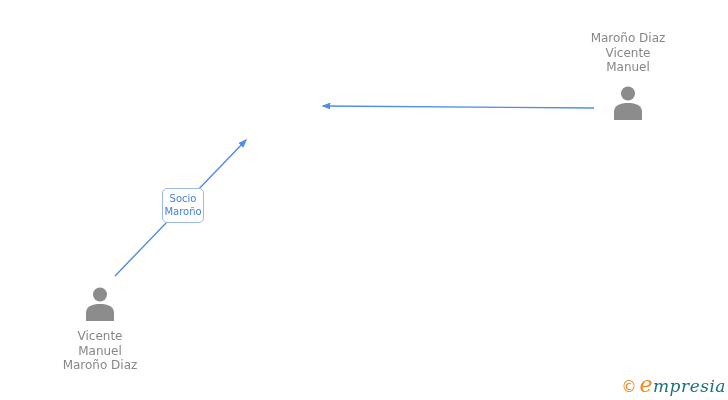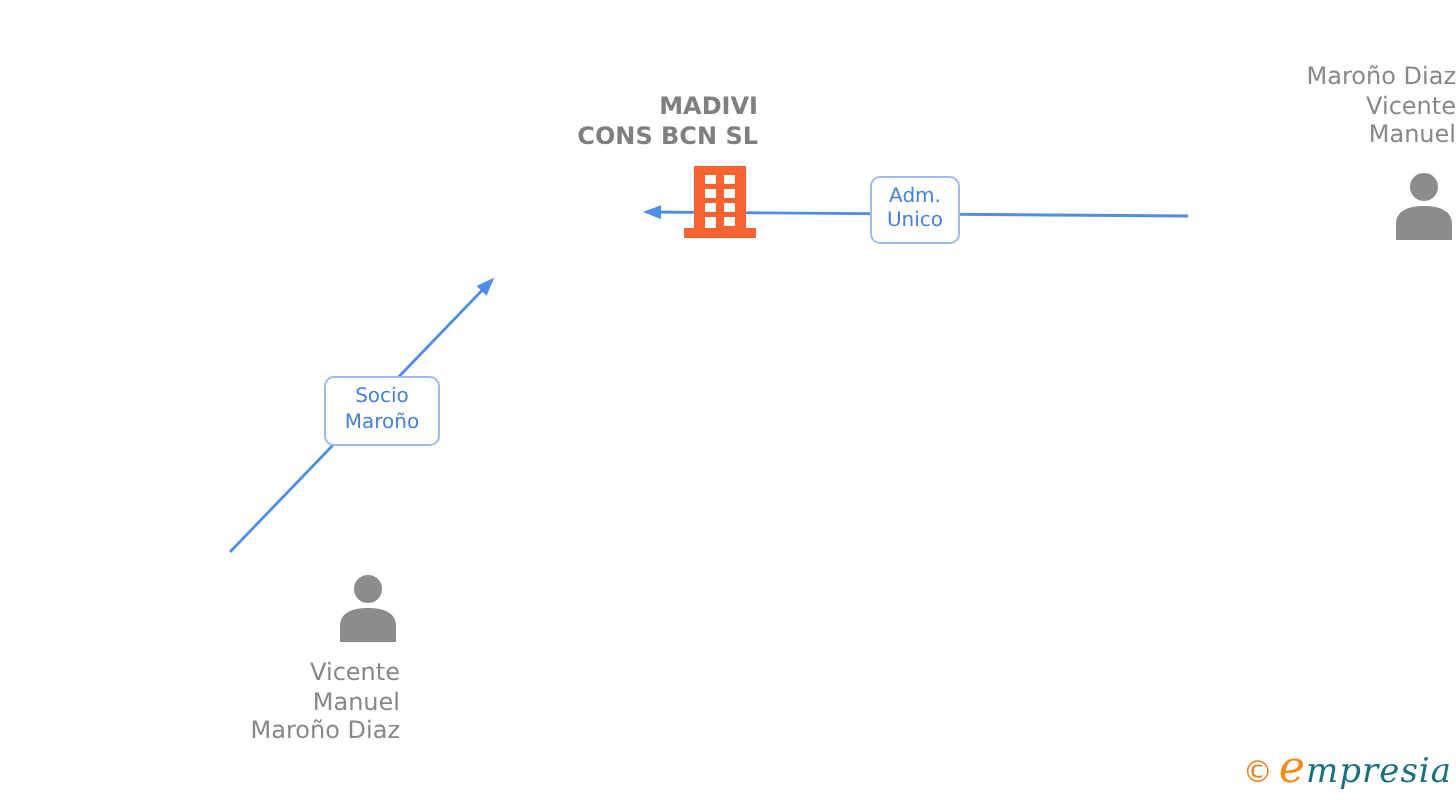--- a/index.html
+++ b/index.html
@@ -3,39 +3,39 @@
 <meta charset="utf-8">
 <style>
   html,body { margin:0; padding:0; background:#ffffff; }
   .canvas {
     position:relative; width:728px; height:400px; background:#ffffff;
     overflow:hidden; font-family:"DejaVu Sans","Liberation Sans",sans-serif;
   }
   #edge-svg { position:absolute; left:0; top:0; width:728px; height:400px; }
   .edge-line { stroke:#4E8DE9; stroke-width:1.4; fill:none; }
 
-  .node { position:absolute; text-align:right; cursor:pointer; }
+  .node { position:absolute; text-align:center; cursor:pointer; }
   .name { font-size:12px; line-height:14.5px; color:#878787; }
   .company-node { left:179px; top:46px; width:200px; }
   .company-name { font-size:12px; font-weight:bold; line-height:15px; color:#7F7F7F; }
   .company-node .icon { display:inline-block; margin-top:7px; }
 
   .person-right { left:528px; top:31px; width:200px; }
   .person-right .icon { display:inline-block; margin-top:11px; }
   .person-left { left:0px; top:287px; width:200px; }
   .person-left .name { margin-top:4px; }
 
   .edge-label {
     position:absolute; box-sizing:border-box; background:#ffffff;
     border:1.5px solid #9CBAEE; border-radius:5px;
     display:flex; flex-direction:column; align-items:center; justify-content:center;
     font-size:10px; line-height:12.5px; color:#4480DE; cursor:pointer;
   }
   .label-adm   { left:435px; top:88px;  width:45px; height:34px; }
-  .label-socio { left:162px; top:188px; width:58px; height:35px; }
+  .label-socio { left:162px; top:188px; width:42px; height:35px; }
 
   .logo { position:absolute; right:2px; bottom:3px; white-space:nowrap; cursor:pointer;margin-left:19px; }
   .copy { color:#EF7F1A; font-size:15px; font-family:"DejaVu Sans",sans-serif; margin-right:3px; }
   .brand {
     display:inline-block; font-family:"DejaVu Serif","Liberation Serif",serif;
     font-style:italic; font-size:17px; color:#19707F; letter-spacing:0.5px;
   }
   .brand::first-letter { color:#F28B1E; font-size:1.3em; }
 </style>
 </head>
@@ -46,40 +46,20 @@
   <svg id="edge-svg">
     <defs>
       <marker id="arrowhead" viewBox="0 0 9 7" refX="7.5" refY="3.5" markerWidth="9" markerHeight="7" orient="auto" markerUnits="userSpaceOnUse">
         <path d="M0,0 L9,3.5 L0,7 Z" fill="#4E8DE9"></path>
       </marker>
     </defs>
   <line x1="594" y1="108" x2="323" y2="106" class="edge-line" marker-end="url(#arrowhead)"></line>
       <line x1="115" y1="276" x2="246" y2="140" class="edge-line" marker-end="url(#arrowhead)"></line>
     </svg>
 
-  <div class="node company-node">
-    <div class="company-name">
-      <div>MADIVI</div>
-      <div>CONS BCN SL</div>
-    </div>
-    <span class="icon">
-      <svg width="38" height="36" viewBox="0 0 38 36">
-        <rect x="6" y="0" width="26" height="32" fill="#F96231"></rect>
-        <rect x="1" y="31" width="36" height="5" fill="#F96231"></rect>
-        <rect x="11.5" y="4.5" width="5.5" height="4.5" fill="#ffffff"></rect>
-        <rect x="21" y="4.5" width="5.5" height="4.5" fill="#ffffff"></rect>
-        <rect x="11.5" y="11.5" width="5.5" height="4.5" fill="#ffffff"></rect>
-        <rect x="21" y="11.5" width="5.5" height="4.5" fill="#ffffff"></rect>
-        <rect x="11.5" y="18.5" width="5.5" height="4.5" fill="#ffffff"></rect>
-        <rect x="21" y="18.5" width="5.5" height="4.5" fill="#ffffff"></rect>
-        <rect x="21" y="25.5" width="5.5" height="4.5" fill="#ffffff"></rect>
-        <rect x="11.5" y="25.5" width="5.5" height="5.5" fill="#ffffff"></rect>
-      </svg>
-    </span>
-  </div>
 
   <div class="node person-right">
     <div class="name">
       <div>Maroño Diaz</div>
       <div>Vicente</div>
       <div>Manuel</div>
     </div>
     <span class="icon">
       <svg width="32" height="34" viewBox="0 0 32 34">
         <circle cx="16" cy="7.5" r="7" fill="#8C8C8C"></circle>
@@ -95,24 +75,20 @@
         <path d="M2,34 L2,26 C2,19.5 8,17 16,17 C24,17 30,19.5 30,26 L30,34 Z" fill="#8C8C8C"></path>
       </svg>
     </span>
     <div class="name">
       <div>Vicente</div>
       <div>Manuel</div>
       <div>Maroño Diaz</div>
     </div>
   </div>
 
-  <div class="edge-label label-adm">
-    <div>Adm.</div>
-    <div>Unico</div>
-  </div>
   <div class="edge-label label-socio">
     <div>Socio</div>
     <div>Maroño</div>
   </div>
 
   <div class="logo">
     <span class="copy">©</span><span class="brand">empresia</span>
   </div>
 
 </div>

